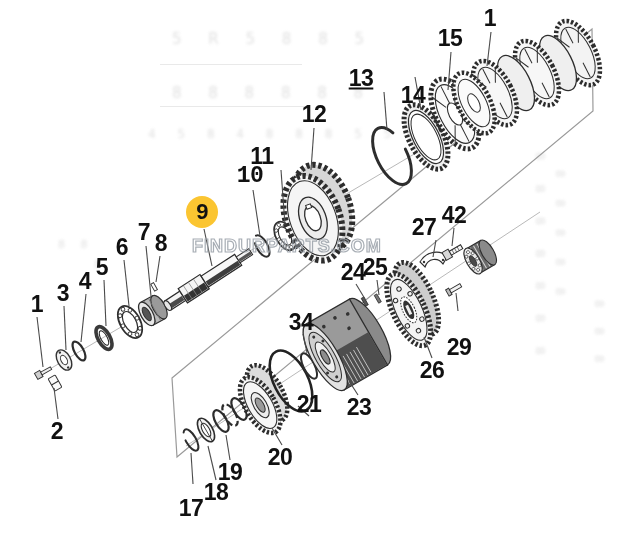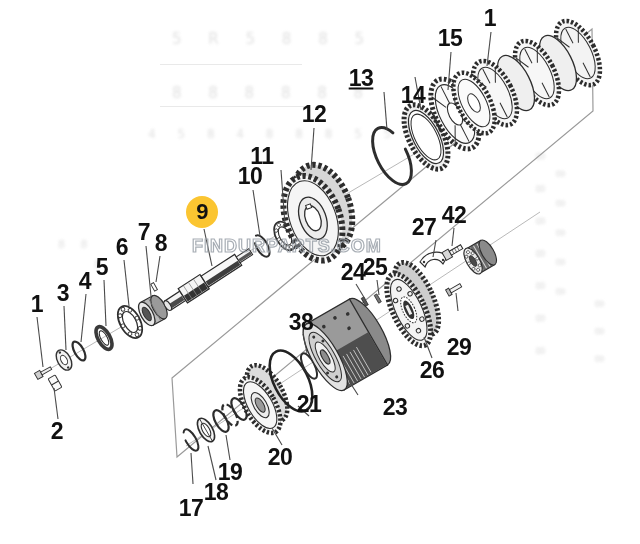--- a/index.html
+++ b/index.html
@@ -348,34 +348,34 @@
   <div id="labels">
       <div class="plabel" style="left: 37px; top: 304px;">1</div>
       <div class="plabel" style="left: 57px; top: 431px;">2</div>
       <div class="plabel" style="left: 63px; top: 293px;">3</div>
       <div class="plabel" style="left: 85px; top: 281px;">4</div>
       <div class="plabel" style="left: 102px; top: 267px;">5</div>
       <div class="plabel" style="left: 122px; top: 247px;">6</div>
       <div class="plabel" style="left: 144px; top: 232px;">7</div>
       <div class="plabel" style="left: 161px; top: 243px;">8</div>
       <div class="plabel hl" style="background: rgb(251, 197, 49); left: 202px; top: 212px;">9</div>
-      <div class="plabel" style="left: 250px; top: 176px;">10</div>
+      <div class="plabel" style="left: 250px; top: 176px; font-family: Liberation Mono, monospace;">10</div>
       <div class="plabel" style="left: 262px; top: 156px;">11</div>
       <div class="plabel" style="left: 314px; top: 114px;">12</div>
       <div class="plabel" style="left: 361px; top: 78px; text-decoration: underline;">13</div>
       <div class="plabel" style="left: 413px; top: 55px; margin-top: 40px;">14</div>
       <div class="plabel" style="left: 450px; top: 38px;">15</div>
       <div class="plabel" style="left: 490px; top: 18px;">1</div>
       <div class="plabel" style="left: 191px; top: 496px; margin-top: 12px;">17</div>
       <div class="plabel" style="left: 216px; top: 492px;">18</div>
       <div class="plabel" style="left: 230px; top: 472px;">19</div>
       <div class="plabel" style="left: 280px; top: 457px;">20</div>
       <div class="plabel" style="left: 309px; top: 404px; text-align: center;">21</div>
-      <div class="plabel" style="left: 301px; top: 322px;">38</div>
-      <div class="plabel" style="left: 359px; top: 407px; margin-left: 36px;">23</div>
+      <div class="plabel" style="left: 301px; top: 322px;">34</div>
+      <div class="plabel" style="left: 359px; top: 407px;">23</div>
       <div class="plabel" style="left: 353px; top: 272px;">24</div>
       <div class="plabel" style="left: 375px; top: 267px;">25</div>
       <div class="plabel" style="left: 432px; top: 370px;">26</div>
       <div class="plabel" style="left: 424px; top: 227px;">27</div>
       <div class="plabel" style="left: 454px; top: 215px;">42</div>
       <div class="plabel" style="left: 459px; top: 323px; margin-top: 24px;">29</div>
     </div>
 
 </div>
 

